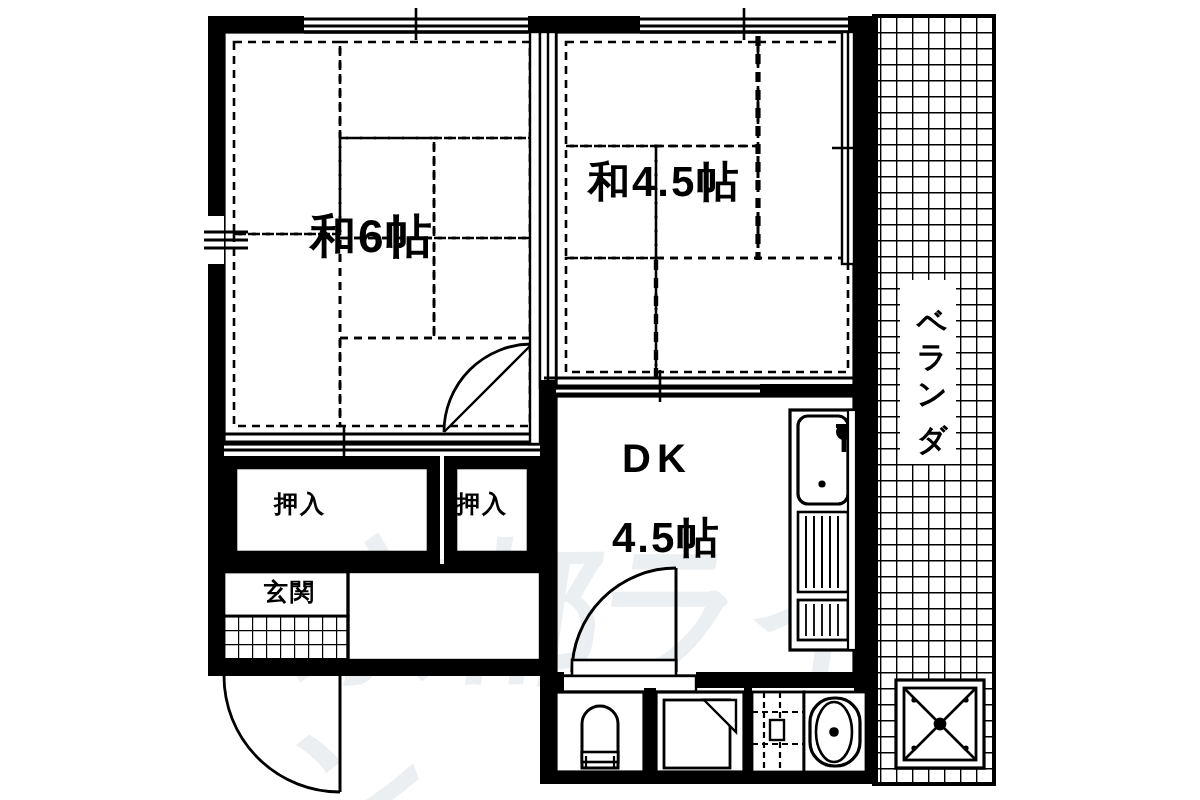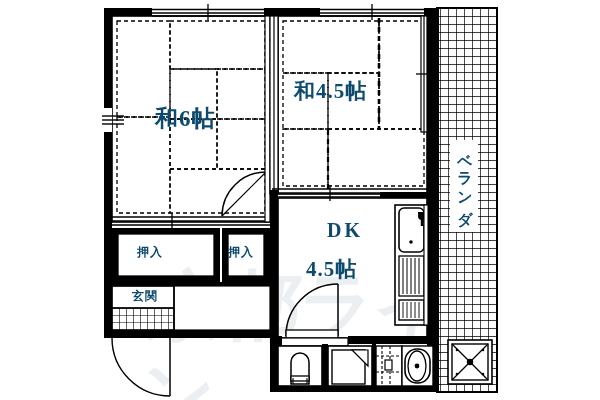--- a/index.html
+++ b/index.html
@@ -1,21 +1,21 @@
 <!DOCTYPE html>
 <html><head>
 <meta charset="utf-8">
 <style>
   html,body{margin:0;padding:0;background:#ffffff;}
   body{width:600px;height:400px;overflow:hidden;
        font-family:"DejaVu Sans","Liberation Sans",sans-serif;}
   #plan{position:relative;width:600px;height:400px;background:#fff;}
   #plan svg{position:absolute;left:0;top:0;}
-  .lbl{position:absolute;color:#0c4a6e;font-weight:700;white-space:nowrap;
-       font-family:Liberation Serif, serif;}
+  .lbl{position:absolute;color:#000000;font-weight:700;white-space:nowrap;
+       font-family:Liberation Sans, sans-serif;}
   .lbl-room{font-size:23px;letter-spacing:1px;}
   .lbl-sub{font-size:21px;letter-spacing:1px;}
   .lbl-dk{font-size:20px;letter-spacing:3px;}
   .lbl-small{font-size:12px;letter-spacing:1px;font-weight:700;}
   .lbl-vert{font-size:15px;writing-mode:vertical-rl;text-orientation:upright;
             letter-spacing:2px;font-weight:700;}
   #watermark{position:absolute;left:150px;top:262px;width:330px;height:88px;
              font-size:76px;font-weight:700;color:#eceff1;letter-spacing:-2px;
              transform:skewX(-8deg);pointer-events:none;
              font-family:"DejaVu Sans","Liberation Sans",sans-serif;
@@ -278,21 +278,21 @@
       </g>
       <rect x="433" y="344" width="6" height="48" fill="#000"></rect>
     </g>
 
   </svg>
 
   <div class="lbl lbl-room" style="left:155px;top:103px;">和6帖</div>
 
   <div class="lbl lbl-sub" style="left:294px;top:77px;">和4.5帖</div>
 
-  <div class="lbl lbl-dk" style="left:311px;top:219px;margin-left:16px;">DK</div>
+  <div class="lbl lbl-dk" style="left:311px;top:219px;">DK</div>
   <div class="lbl lbl-sub" style="left:306px;top:255px;">4.5帖</div>
 
   <div class="lbl lbl-small" style="left:137px;top:244px;">押入</div>
 
   <div class="lbl lbl-small" style="left:228px;top:244px;">押入</div>
 
   <div class="lbl lbl-small" style="left:132px;top:288px;">玄関</div>
 
   <div class="lbl lbl-vert" style="left:455px;top:143px;">ベランダ</div>
 

